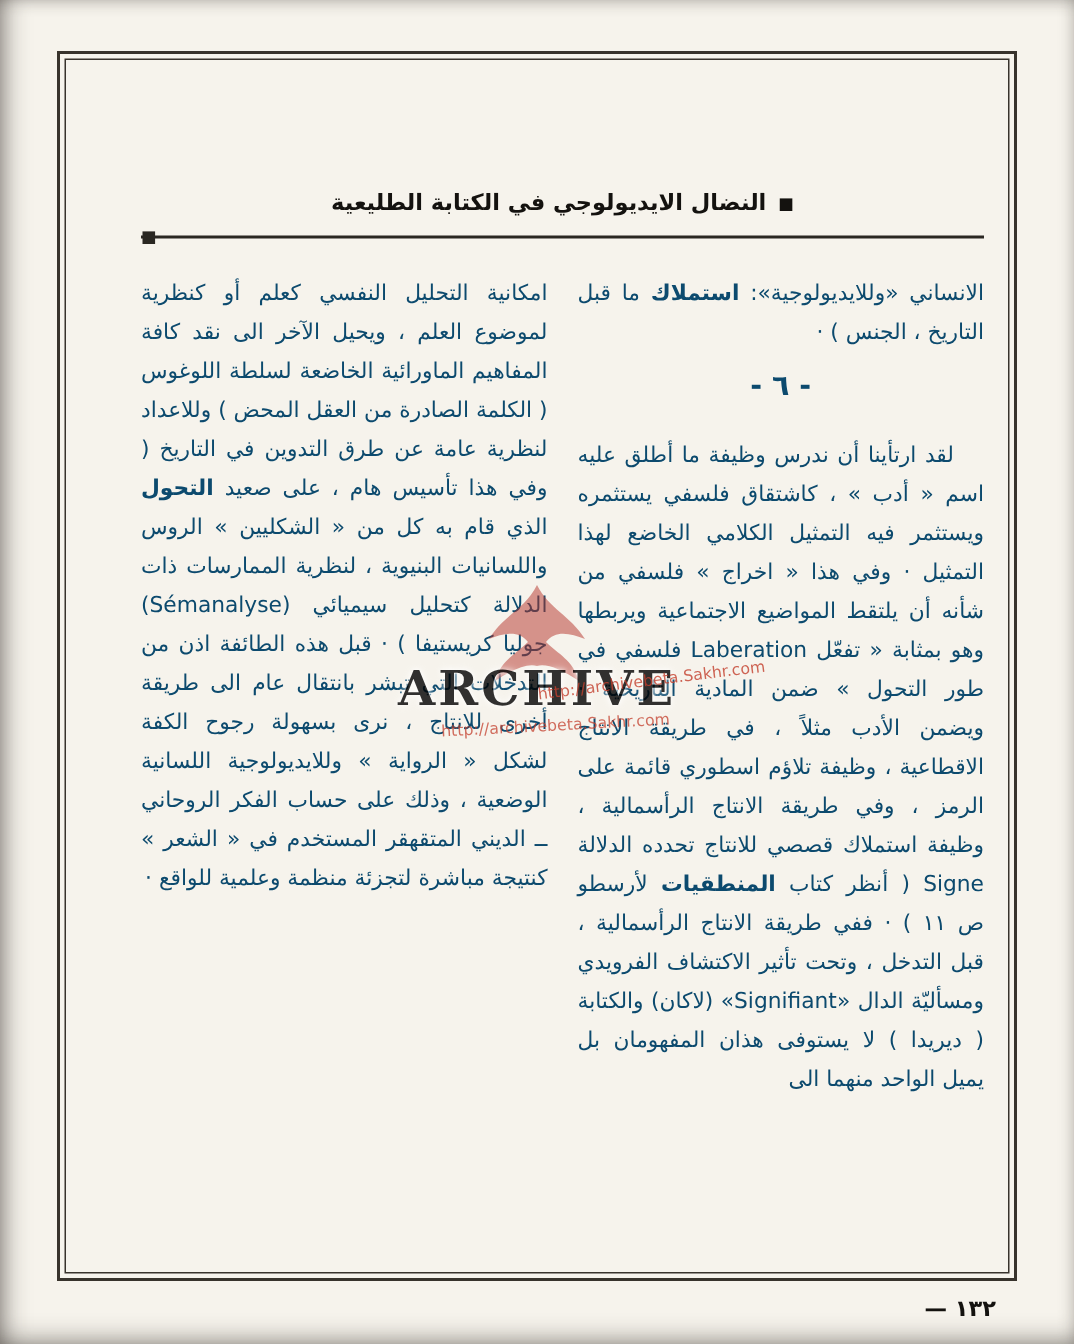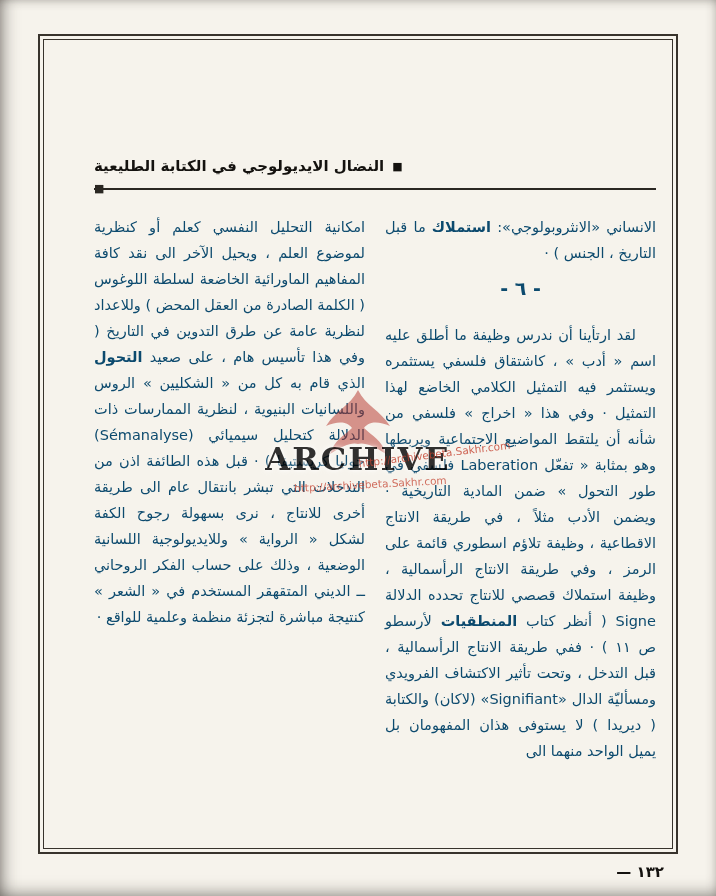--- a/index.html
+++ b/index.html
@@ -19,21 +19,21 @@
     position: absolute; left: 38px; top: 34px; width: 640px; height: 820px;
     border: 2px solid #38332c;
   }
   .frame-inner {
     position: absolute; left: 3px; top: 3px; right: 3px; bottom: 3px;
     border: 1px solid #38332c;
     padding: 86px 16px 0 50px;
   }
 
   .header { direction: rtl; }
-  .title-row { text-align: left; font-weight: bold; font-size: 15px; color: #14120f; margin-top: 31px; }
+  .title-row { text-align: center; font-weight: bold; font-size: 15px; color: #14120f; }
   .hsq { display: inline-block; font-size: 11px; line-height: 1; vertical-align: 1px; margin-left: 8px; color: #14120f; }
   .header-rule { position: relative; height: 2px; background: #2a2722; margin-top: 13px; }
   .rule-sq { position: absolute; left: 0; top: -5px; font-size: 11px; line-height: 1; color: #2a2722; }
 
   .columns { direction: rtl; display: flex; gap: 20px; margin-top: 24px; }
   .col { flex: 1; font-size: 14.5px; line-height: 26px; text-align: justify; color: #0c4a6e; }
   .para { margin: 0; }
   .para.indent { text-indent: 20px; margin-top: 21px; }
   .para.center { text-align: center; text-indent: 0; font-size: 19px; font-weight: bold; letter-spacing: 3px; margin: 9px 0 11px; }
   .bold { font-weight: bold; }
@@ -72,21 +72,21 @@
         <div class="title-row">
           <span class="hsq">■</span><span>النضال الايديولوجي في الكتابة الطليعية</span>
         </div>
         <div class="header-rule">
           <span class="rule-sq">■</span>
         </div>
       </div>
 
       <div class="columns">
         <div class="col">
-            <p class="para"><span>الانساني «الانثروبولوجي»: </span><span class="bold">استملاك</span><span> ما قبل التاريخ ، الجنس ) ·</span></p>
+            <p class="para"><span>الانساني «وللايديولوجية»: </span><span class="bold">استملاك</span><span> ما قبل التاريخ ، الجنس ) ·</span></p>
             <p class="para center"><span class="bold">- ٦ -</span></p>
             <p class="para indent"><span>لقد ارتأينا أن ندرس وظيفة ما أطلق عليه اسم « أدب » ، كاشتقاق فلسفي يستثمره ويستثمر فيه التمثيل الكلامي الخاضع لهذا التمثيل · وفي هذا « اخراج » فلسفي من شأنه أن يلتقط المواضيع الاجتماعية ويربطها وهو بمثابة « تفعّل Laberation فلسفي في طور التحول » ضمن المادية التاريخية · ويضمن الأدب مثلاً ، في طريقة الانتاج الاقطاعية ، وظيفة تلاؤم اسطوري قائمة على الرمز ، وفي طريقة الانتاج الرأسمالية ، وظيفة استملاك قصصي للانتاج تحدده الدلالة Signe ( أنظر كتاب </span><span class="bold">المنطقيات</span><span> لأرسطو ص ١١ ) · ففي طريقة الانتاج الرأسمالية ، قبل التدخل ، وتحت تأثير الاكتشاف الفرويدي ومسأليّة الدال «Signifiant» (لاكان) والكتابة ( ديريدا ) لا يستوفى هذان المفهومان بل يميل الواحد منهما الى</span></p>
           </div>
         <div class="col">
             <p class="para"><span>امكانية التحليل النفسي كعلم أو كنظرية لموضوع العلم ، ويحيل الآخر الى نقد كافة المفاهيم الماورائية الخاضعة لسلطة اللوغوس ( الكلمة الصادرة من العقل المحض ) وللاعداد لنظرية عامة عن طرق التدوين في التاريخ ( وفي هذا تأسيس هام ، على صعيد </span><span class="bold">التحول</span><span> الذي قام به كل من « الشكليين » الروس واللسانيات البنيوية ، لنظرية الممارسات ذات الدلالة كتحليل سيميائي (Sémanalyse) جوليا كريستيفا ) · قبل هذه الطائفة اذن من التدخلات التي تبشر بانتقال عام الى طريقة أخرى للانتاج ، نرى بسهولة رجوح الكفة لشكل « الرواية » وللايديولوجية اللسانية الوضعية ، وذلك على حساب الفكر الروحاني ــ الديني المتقهقر المستخدم في « الشعر » كنتيجة مباشرة لتجزئة منظمة وعلمية للواقع ·</span></p>
           </div>
       </div>
 
     </div>
   </div>

